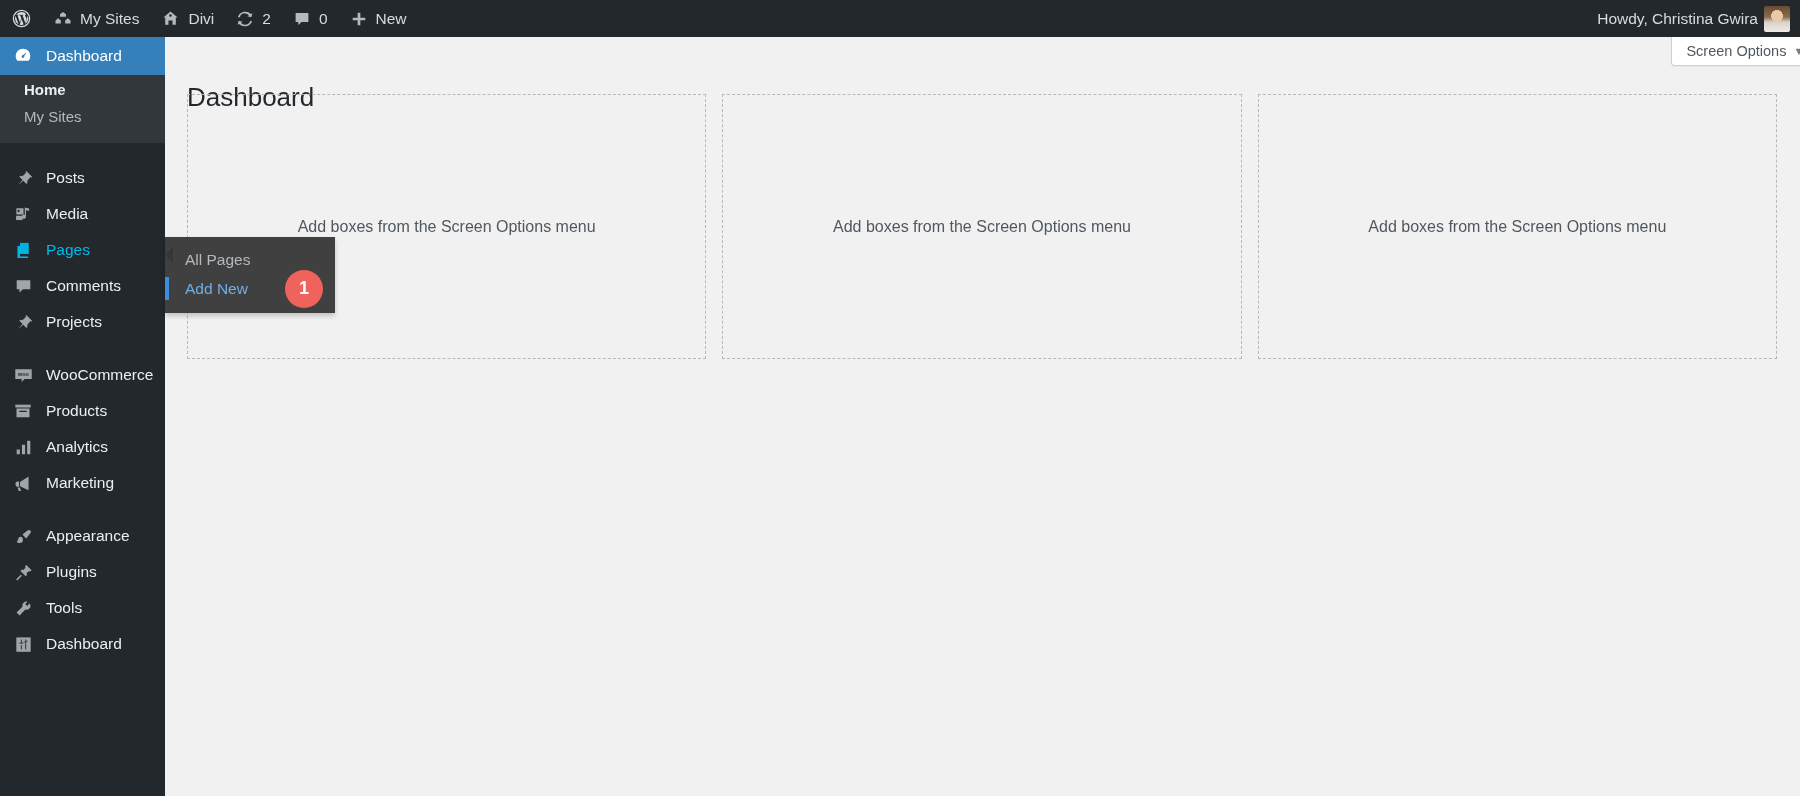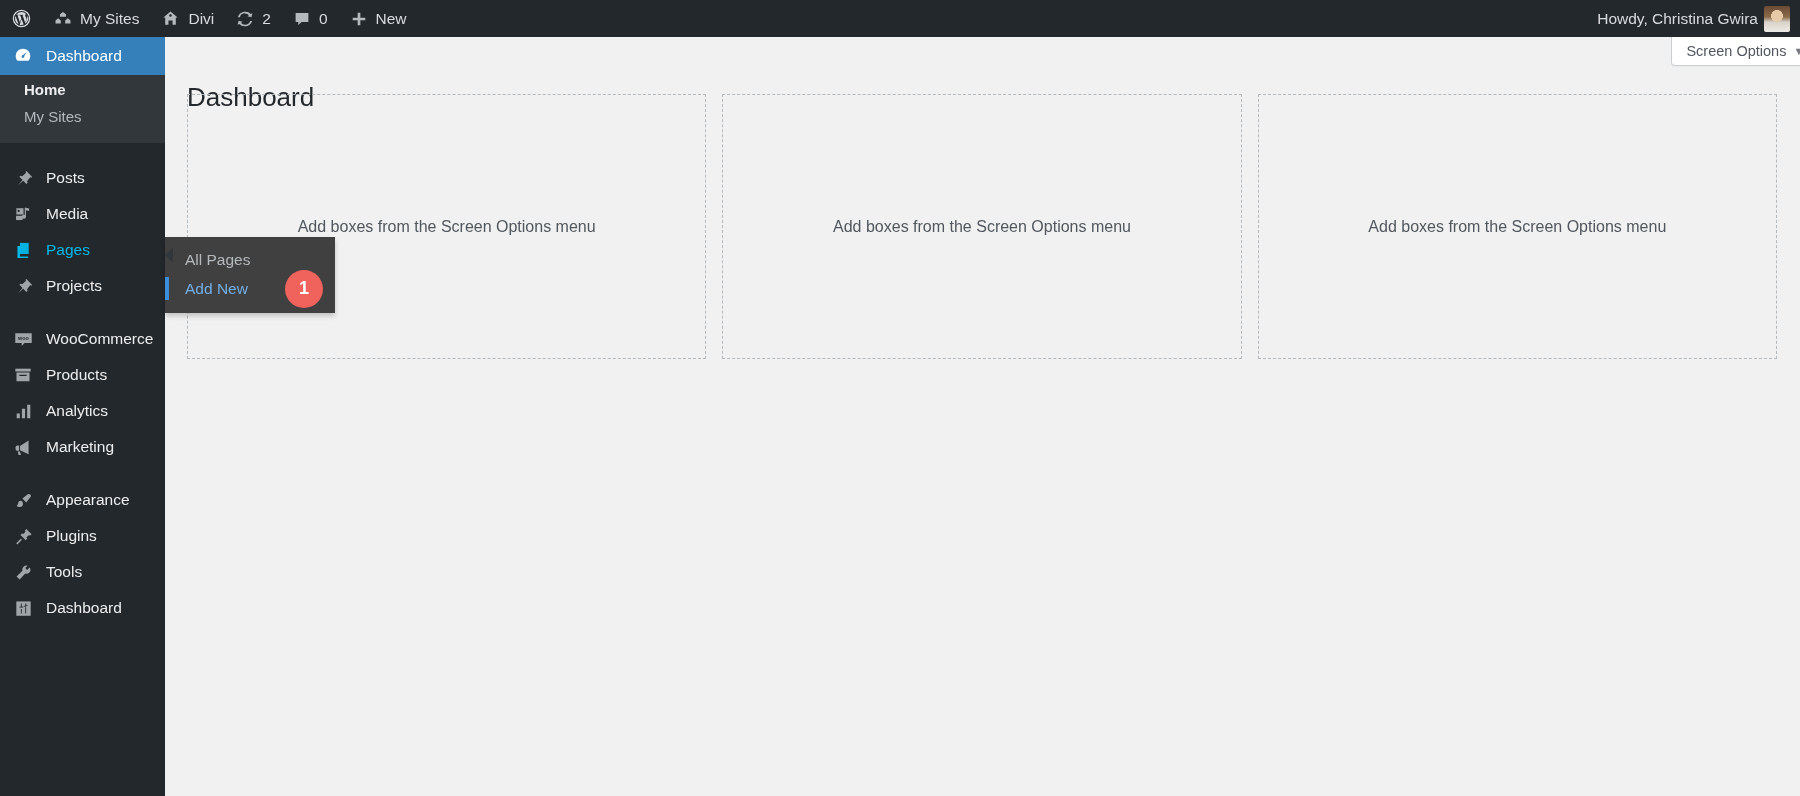--- a/index.html
+++ b/index.html
@@ -311,20 +311,28 @@
   <a class="menu-row hovered">
     <span class="mi">
       <svg width="19" height="19" viewBox="0 0 24 24" fill="currentColor">
         <path d="M7.6 2.4h11v14h-11z" opacity="0.95"></path>
         <path d="M4.4 6.2h3.2v13.4h10.2v1.9H4.4z"></path>
       </svg>
     </span>
     <span class="mlabel">Pages</span>
   </a>
 
+  <a class="menu-row">
+    <span class="mi">
+      <svg width="19" height="19" viewBox="0 0 24 24" fill="currentColor">
+        <path d="M3.4 4.2h17.2v11.4h-9.2l-4.6 4v-4H3.4z"></path>
+      </svg>
+    </span>
+    <span class="mlabel">Comments</span>
+  </a>
 
   <a class="menu-row">
     <span class="mi">
       <svg width="19" height="19" viewBox="0 0 24 24" fill="currentColor">
         <path d="M15.6 2.6l-1.2 1.2 1 1-5 4.2-2.2-.5-1.4 1.4 4 4-5.4 6.3 6.3-5.4 4 4 1.4-1.4-.5-2.2 4.2-5 1 1 1.2-1.2-7.4-7.4z"></path>
       </svg>
     </span>
     <span class="mlabel">Projects</span>
   </a>
 

